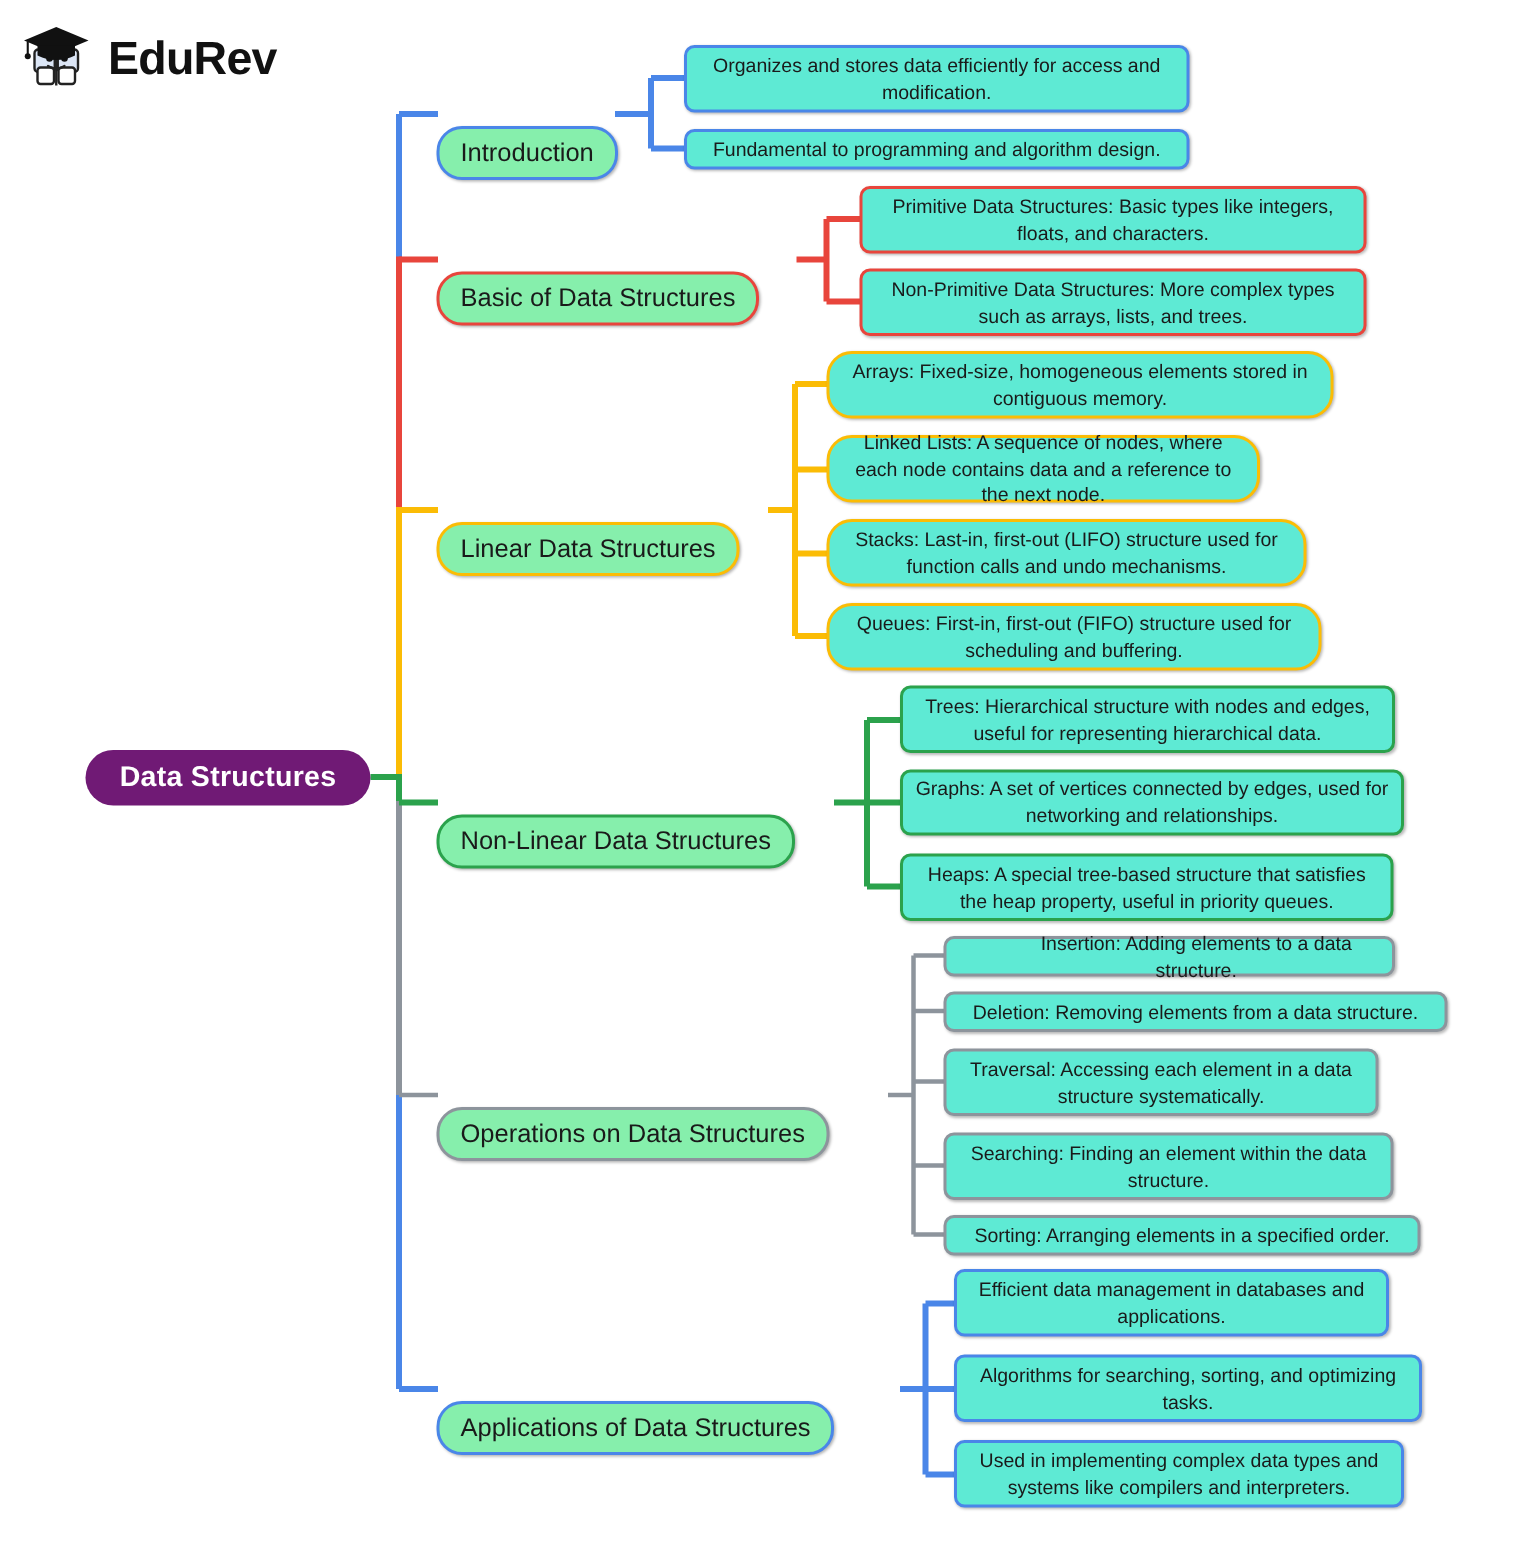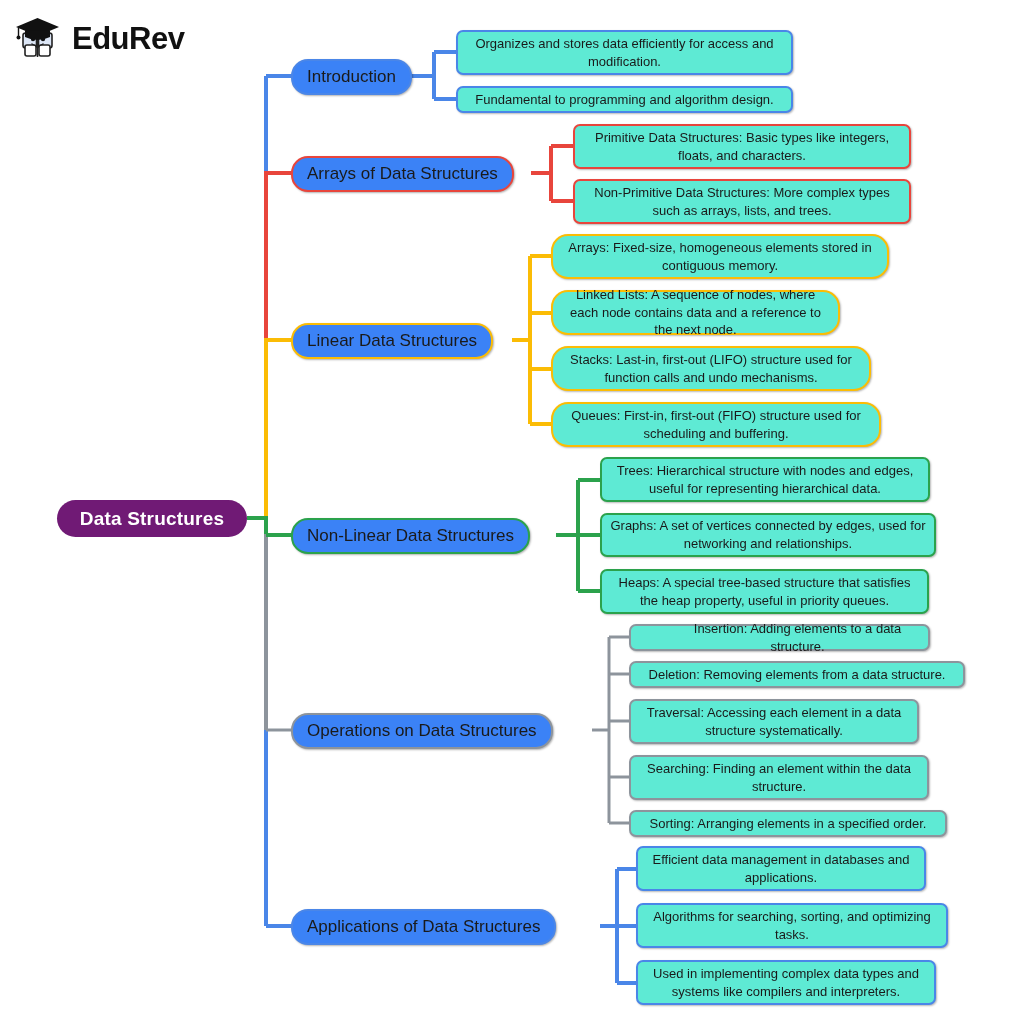--- a/index.html
+++ b/index.html
@@ -54,32 +54,33 @@
     color: #ffffff;
     font-size: 19px;
     font-weight: bold;
     letter-spacing: 0.2px;
     z-index: 5;
   }
   
   .branch-node {
     position: absolute;
     height: 34px;
-    background: #3b82f6;
+    background: #86efac;
     border: 2.5px solid #888;
     border-radius: 17px;
     display: flex;
     align-items: center;
     justify-content: center;
     padding: 16px 14px;
     font-size: 17px;
     color: #1a1a1a;
     white-space: nowrap;
     box-shadow: 1px 1px 2px rgba(0,0,0,0.30);
     z-index: 4;
+    margin-top: 25px;
   }
   
   .leaf-node {
     position: absolute;
     background: #5eead4;
     border: 2px solid #888;
     border-radius: 7px;
     display: flex;
     align-items: center;
     justify-content: center;
@@ -181,21 +182,21 @@
     <line x1="617" y1="926" x2="637" y2="926" stroke="#4a86e8" stroke-width="4"></line>
     <line x1="617" y1="983" x2="637" y2="983" stroke="#4a86e8" stroke-width="4"></line>
   </svg>
 
   <div id="root-node">Data Structures</div>
 
   <div class="branch-node c-blue" style="left:291px; top:59px;">Introduction</div>
   <div class="leaf-node c-blue" style="left:456px; top:30px; width:337px; height:45px;">Organizes and stores data efficiently for access and modification.</div>
   <div class="leaf-node c-blue" style="left:456px; top:86px; width:337px; height:27px;">Fundamental to programming and algorithm design.</div>
 
-  <div class="branch-node c-red" style="left:291px; top:156px;">Arrays of Data Structures</div>
+  <div class="branch-node c-red" style="left:291px; top:156px;">Basic of Data Structures</div>
   <div class="leaf-node c-red" style="left:573px; top:124px; width:338px; height:45px;">Primitive Data Structures: Basic types like integers, floats, and characters.</div>
   <div class="leaf-node c-red" style="left:573px; top:179px; width:338px; height:45px;">Non-Primitive Data Structures: More complex types such as arrays, lists, and trees.</div>
 
   <div class="branch-node c-yellow" style="left:291px; top:323px;">Linear Data Structures</div>
   <div class="leaf-node c-yellow" style="left:551px; top:234px; width:338px; height:45px;">Arrays: Fixed-size, homogeneous elements stored in contiguous memory.</div>
   <div class="leaf-node c-yellow" style="left:551px; top:290px; width:289px; height:45px;">Linked Lists: A sequence of nodes, where each node contains data and a reference to the next node.</div>
   <div class="leaf-node c-yellow" style="left:551px; top:346px; width:320px; height:45px;">Stacks: Last-in, first-out (LIFO) structure used for function calls and undo mechanisms.</div>
   <div class="leaf-node c-yellow" style="left:551px; top:402px; width:330px; height:45px;">Queues: First-in, first-out (FIFO) structure used for scheduling and buffering.</div>
 
   <div class="branch-node c-green" style="left:291px; top:518px;">Non-Linear Data Structures</div>

